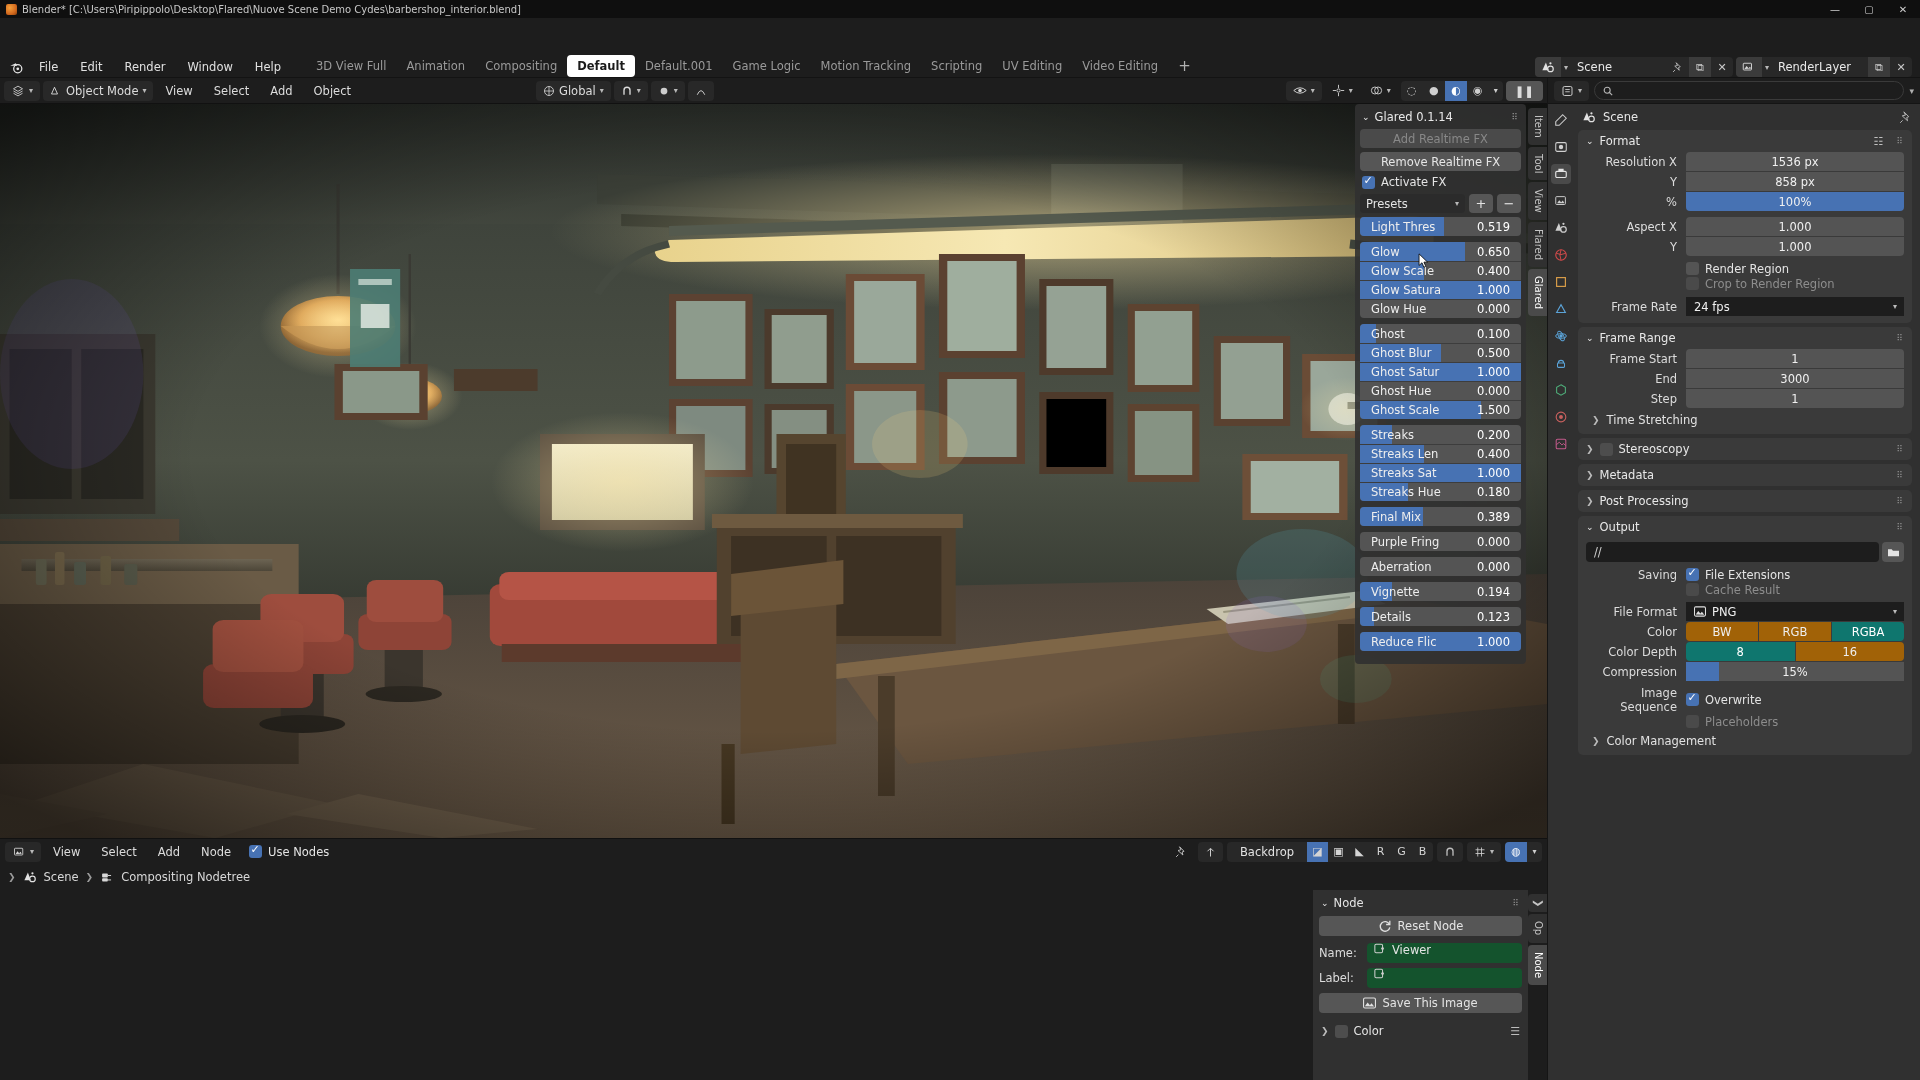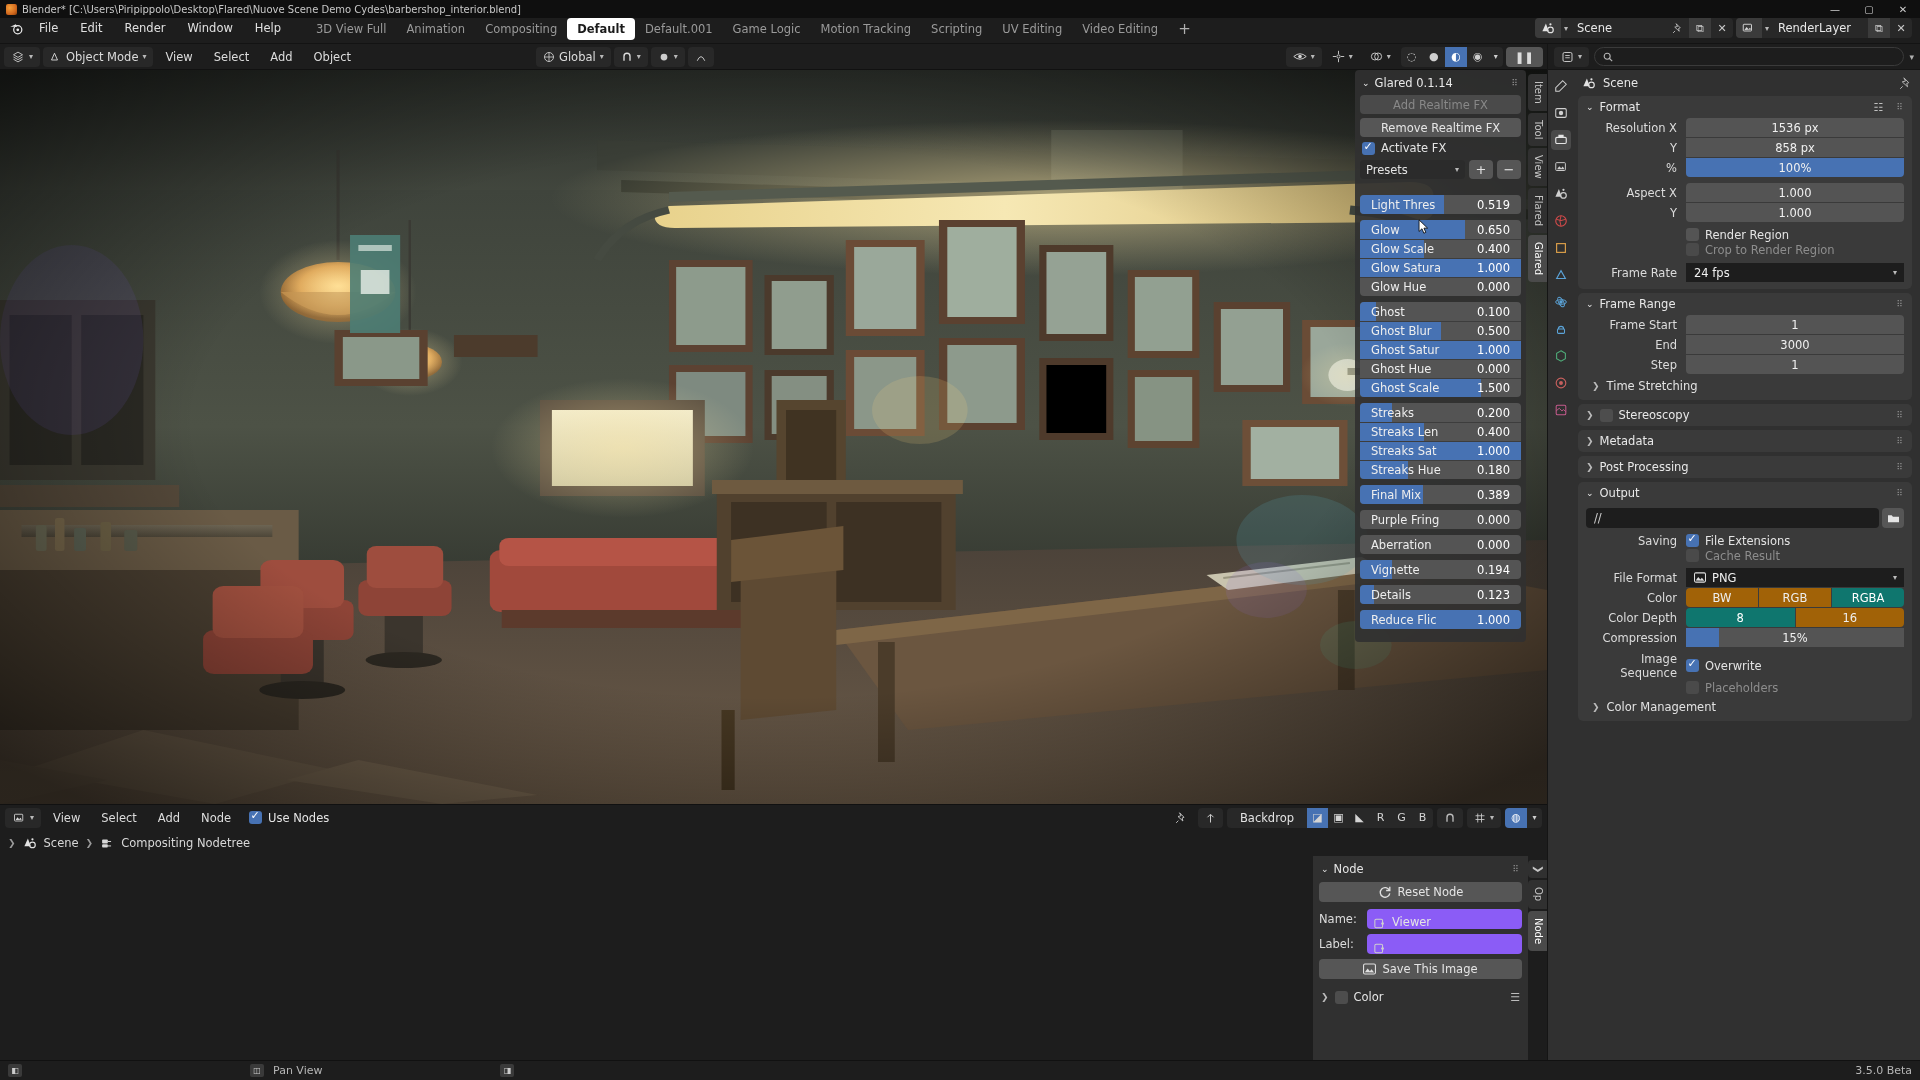--- a/index.html
+++ b/index.html
@@ -9,22 +9,22 @@
   
   #titlebar { height:18px; background:#0f0f0f; display:flex; align-items:center;
     padding-left:6px; font-size:10px; color:#c8c8c8; position:relative; }
   #titlebar .bicon { width:11px; height:11px; margin-right:5px; border-radius:2px;
     background:radial-gradient(circle at 35% 35%, #f5a03c, #d2691e 60%, #8a3f0a); }
   #winbtns { position:absolute; right:0; top:0; height:18px; display:flex; }
   #winbtns div { width:34px; height:18px; display:flex; align-items:center;
     justify-content:center; font-size:10px; color:#d0d0d0; }
 
   
-  #topbar { height:26px; background:#1d1d1d; display:flex; align-items:flex-start;
-    padding:0 4px; font-size:11.5px; gap:0px; border-bottom:1px solid #131313;}
+  #topbar { height:26px; background:#1d1d1d; display:flex; align-items:flex-end;
+    padding:0 4px; font-size:11.5px; gap:0px; border-bottom:1px solid #131313;margin-top:34px;}
   .blogo { width:24px; height:20px; display:flex; align-items:center; justify-content:center; }
   .blogo svg { width:15px; height:15px; }
   .menu-item { padding:3px 11px; color:#e0e0e0; border-radius:3px; white-space:nowrap; }
   .ws-sep { width:14px; }
   .ws-tab { padding:4px 10px; color:#9a9a9a; border-radius:4px; white-space:nowrap; font-size:11.5px;}
   .ws-tab.active { background:#ffffff; color:#1b1b1b; font-weight:bold; }
   .ws-plus { padding:2px 10px; color:#b0b0b0; font-size:15px; }
   #topbar-right { margin-left:auto; display:flex; align-items:center; gap:3px; padding-right:4px;}
   .idblock { display:flex; align-items:center; background:#282828; border-radius:4px; height:20px; }
   .idblock .icobtn { width:26px; height:20px; display:flex; align-items:center;
@@ -68,21 +68,21 @@
   .gp-title { display:flex; align-items:center; gap:5px; font-size:11.5px; color:#e9e9e9;
     padding:2px 2px 5px 2px;}
   .gp-title .dots { margin-left:auto; color:#8d8d8d; font-size:9px; letter-spacing:1px;}
   .gbtn { height:19px; border-radius:4px; background:#565656; display:flex; align-items:center;
     justify-content:center; font-size:11.5px; color:#e6e6e6; margin-bottom:4px;}
   .gbtn.disabled { background:#4a4a4a; color:#888; }
   .gcheck { display:flex; align-items:center; gap:6px; font-size:11.5px; margin:1px 0 5px 2px;}
   .cbx { width:13px; height:13px; border-radius:3px; background:#545454; }
   .cbx.on { background:#4772b3; position:relative; }
   .cbx.on:after { content:"✓"; position:absolute; left:1.5px; top:-2px; font-size:11px; color:#fff;}
-  .presetrow { display:flex; gap:4px; margin-bottom:16px; }
+  .presetrow { display:flex; gap:4px; margin-bottom:4px; }
   .presetbox { flex:1; height:19px; background:#2b2b2b; border-radius:4px; display:flex;
      align-items:center; padding:0 6px; font-size:11.5px; }
   .presetbox .chev { margin-left:auto; }
   .pbtn { width:24px; height:19px; background:#565656; border-radius:4px; display:flex;
      align-items:center; justify-content:center; font-size:13px; color:#e3e3e3;}
   .slgroup { margin-bottom:6px; border-radius:4px; overflow:hidden; }
   .slider { position:relative; height:19px; background:#545454; display:flex; align-items:center;
      font-size:11.5px; overflow:hidden; }
   .slider + .slider { border-top:1px solid #3d3d3d; }
   .sl-fill { position:absolute; left:0; top:0; bottom:0; background:#4772b3; }
@@ -108,22 +108,22 @@
 
   
   #node-npanel { position:absolute; right:19px; top:0; width:215px; bottom:0;
      background:#303030; z-index:6; padding:4px 6px; }
   .np-title { display:flex; align-items:center; gap:5px; font-size:11.5px; padding:2px 2px 6px; }
   .np-title .dots{ margin-left:auto; color:#8a8a8a; font-size:9px; letter-spacing:1px;}
   .np-btn { height:20px; background:#565656; border-radius:4px; display:flex; align-items:center;
      justify-content:center; gap:6px; font-size:11.5px; margin-bottom:7px;}
   .np-row { display:flex; align-items:center; gap:6px; margin-bottom:5px; font-size:11.5px;}
   .np-row .lb { width:42px; text-align:left; color:#dcdcdc;}
-  .np-inp { flex:1; height:20px; background:#8b5cf6; border-radius:4px; display:flex;
-     align-items:flex-end; gap:6px; padding:0 7px; font-size:11.5px;}
+  .np-inp { flex:1; height:20px; background:#14532d; border-radius:4px; display:flex;
+     align-items:flex-start; gap:6px; padding:0 7px; font-size:11.5px;}
   .np-sub { display:flex; align-items:center; gap:6px; font-size:11.5px; padding:4px 2px; }
 
   
   #pr-header { height:26px; background:#1d1d1d; display:flex; align-items:center; gap:5px;
      padding:0 6px; border-bottom:1px solid #151515;}
   #pr-search { flex:1; height:19px; background:#1d1d1d; border:1px solid #3a3a3a;
      border-radius:10px; display:flex; align-items:center; gap:5px; padding:0 8px; }
   #pr-main { flex:1; display:flex; overflow:hidden; }
   #pr-tabs { width:26px; background:#303030; display:flex; flex-direction:column;
      align-items:center; padding-top:6px; gap:7px; }

